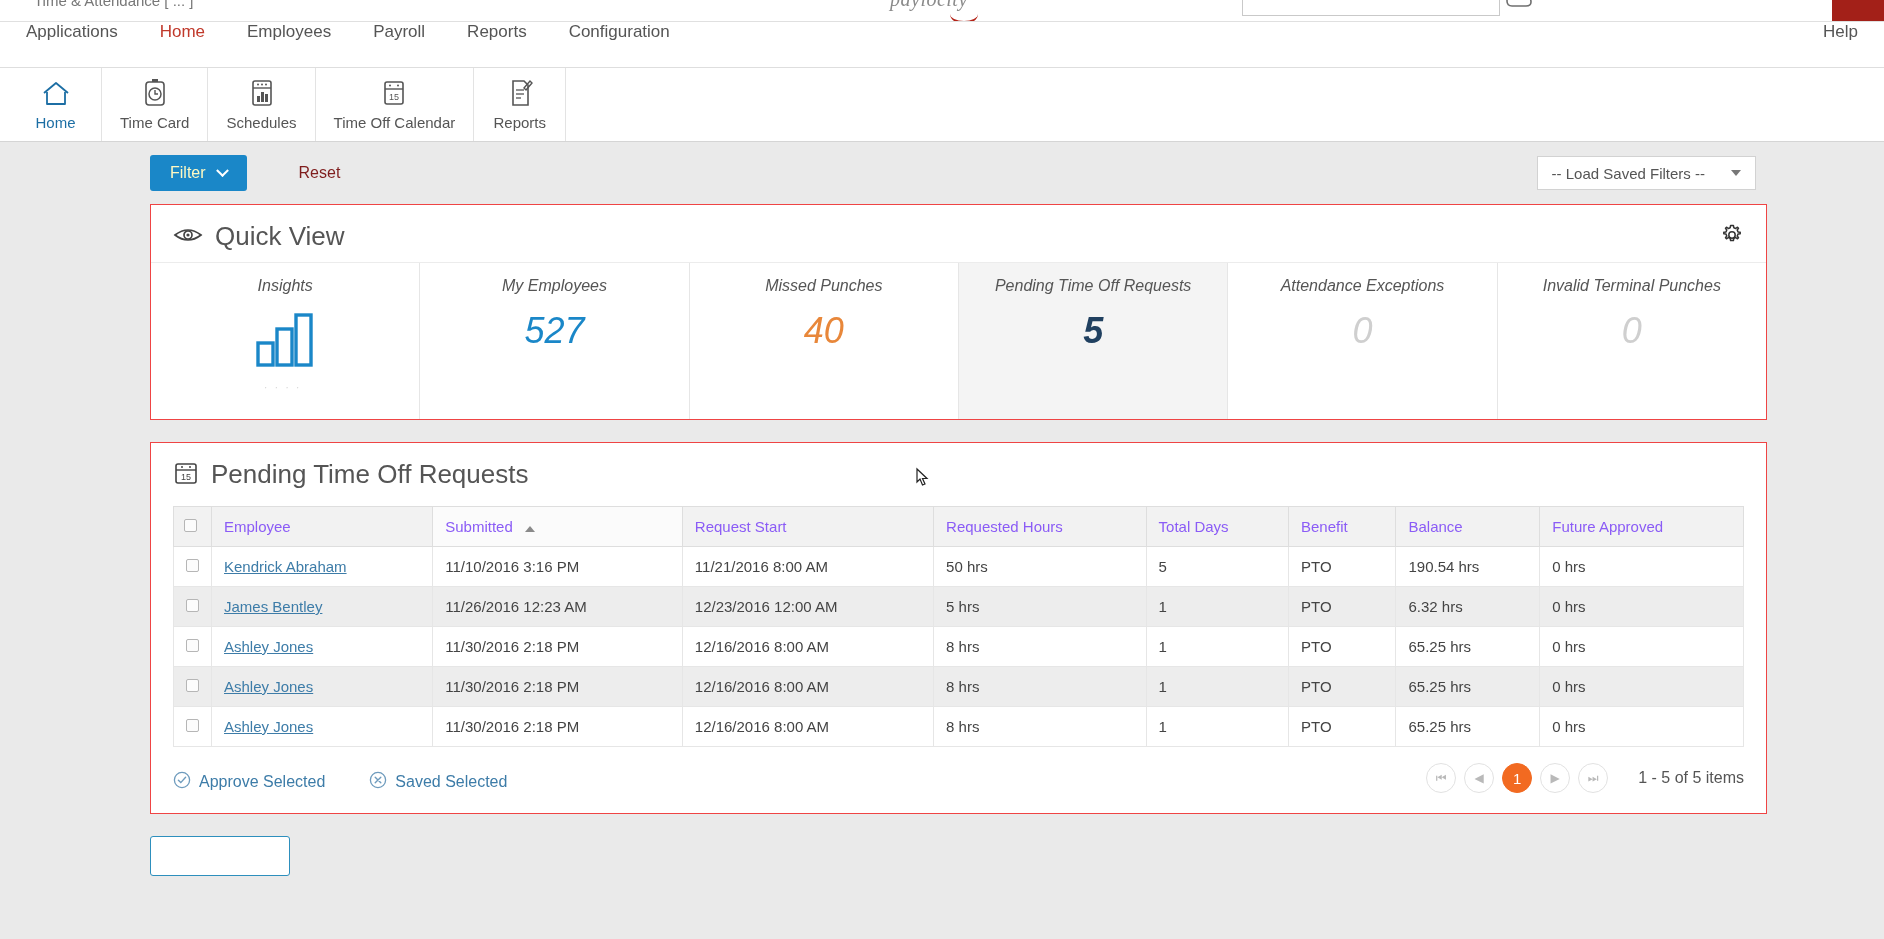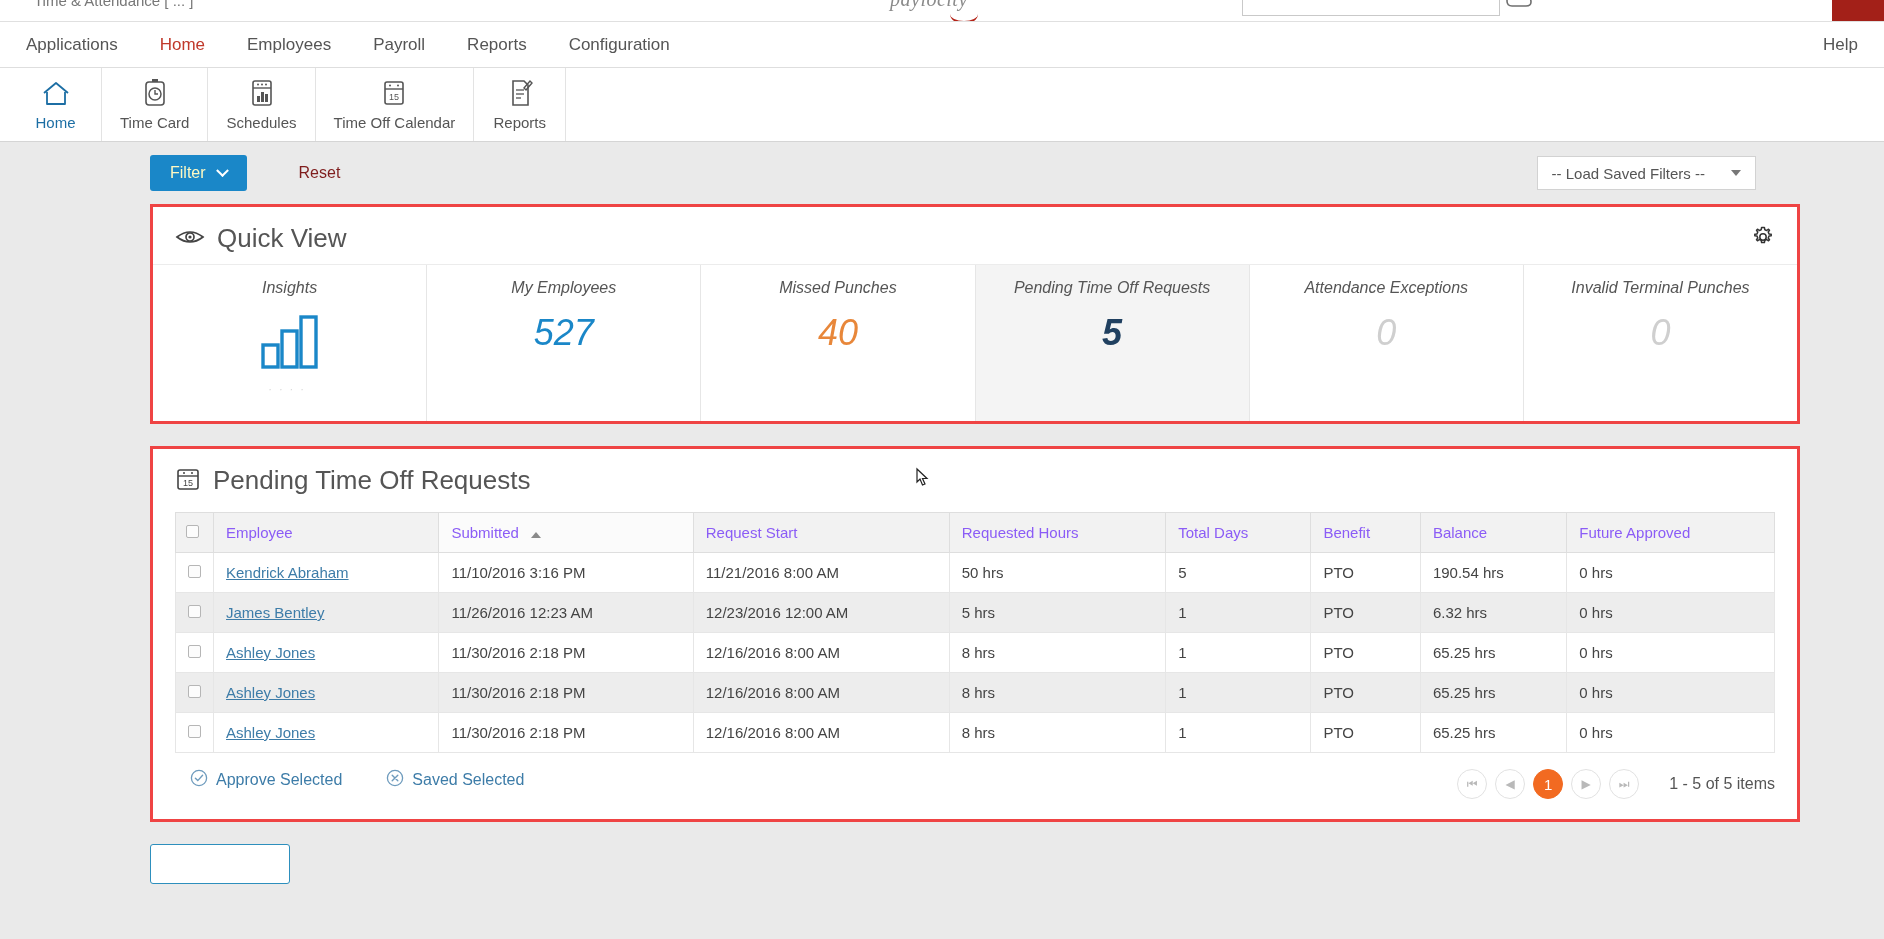--- a/index.html
+++ b/index.html
@@ -48,21 +48,21 @@
   }
   .top-red-tab {
     position: absolute; right: 0; top: -16px;
     width: 52px; height: 38px;
     background: #a32018;
   }
 
   
   .menubar {
     height: 46px;
-    display: flex; align-items: center;
+    display: flex; 
     background: #ffffff;
     border-bottom: 1px solid #dedede;
     padding: 0 26px;
   }
   .menubar-item {
     font-size: 17px; color: #555;
     margin-right: 42px;
     cursor: pointer;
     white-space: nowrap;
   }
@@ -133,22 +133,22 @@
   }
   .caret-sm {
     width: 0; height: 0;
     border-left: 5px solid transparent; border-right: 5px solid transparent;
     border-top: 6px solid #777;
   }
 
   
   .card {
     background: #fff;
-    border: 3px solid #ef4444;
-    margin: 0 84px 22px 128px;
+    border: 1px solid #ef4444;
+    margin: 0 117px 22px 128px;
   }
   .card-head {
     display: flex; align-items: center;
     padding: 16px 22px 10px 22px;
   }
   .card-title {
     font-size: 26px; font-weight: normal; color: #555;
     margin-left: 12px;
   }
   .card-head-spacer { flex: 1; }
@@ -217,22 +217,22 @@
   }
   .sort-asc {
     display: inline-block; margin-left: 8px;
     width: 0; height: 0;
     border-left: 5px solid transparent; border-right: 5px solid transparent;
     border-bottom: 6px solid #8a8a8a;
   }
 
   
   .grid-foot {
-    display: flex; align-items: flex-start;
-    padding: 16px 22px 20px 37px;
+    display: flex; align-items: flex-end;
+    padding: 16px 22px 20px 22px;
   }
   .foot-action {
     display: flex; align-items: center; gap: 8px;
     color: #3d7ca8; font-size: 16px;
     margin-right: 44px; cursor: pointer;
   }
   .foot-spacer { flex: 1; }
   .pager { display: flex; align-items: center; gap: 8px; }
   .pg {
     width: 30px; height: 30px; border-radius: 50%;

